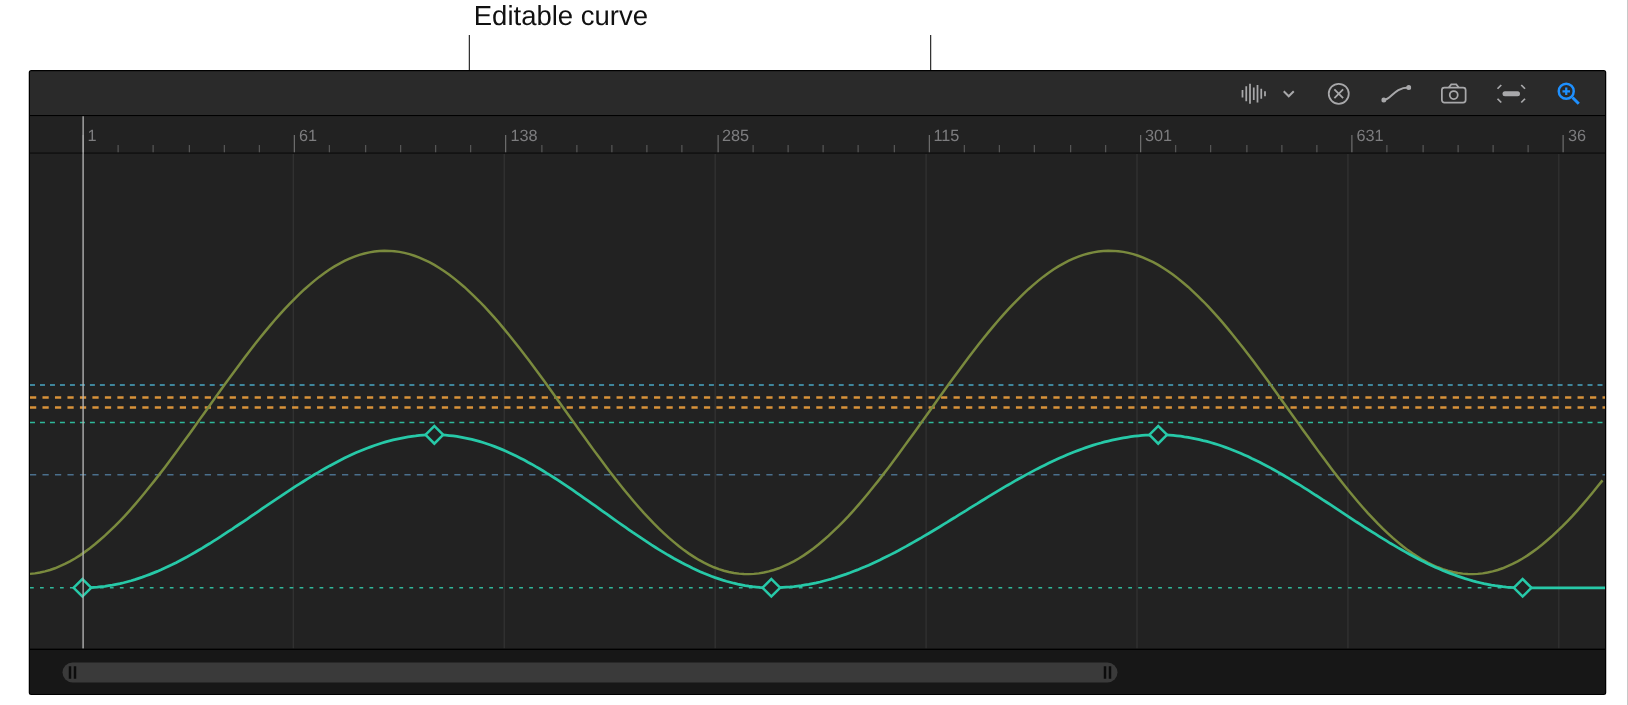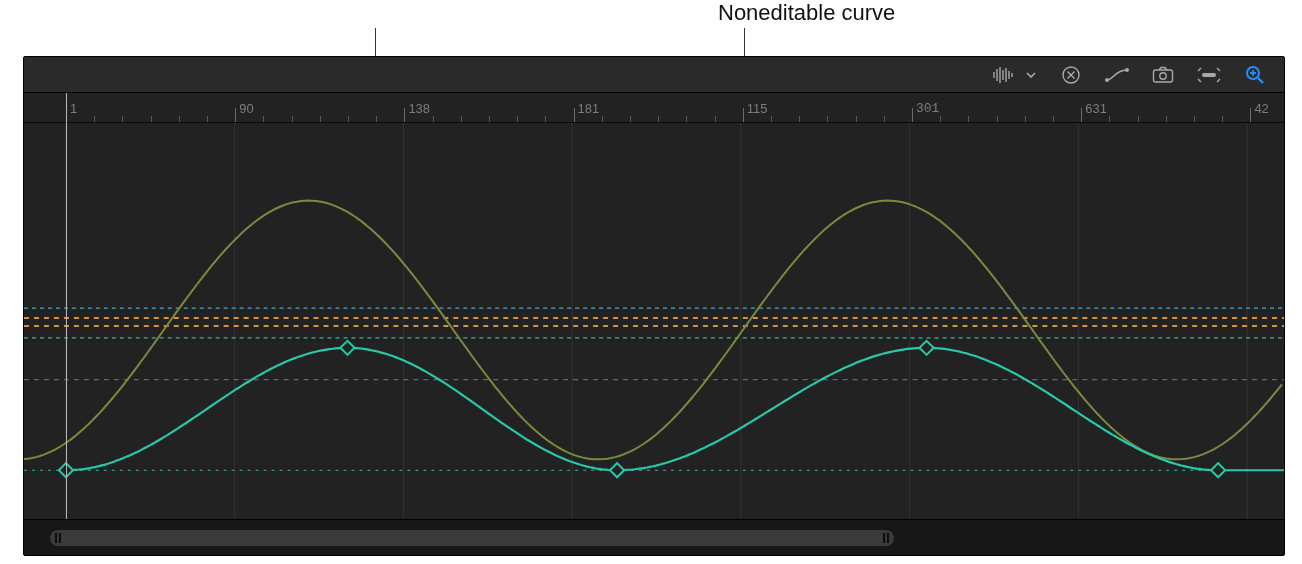--- a/index.html
+++ b/index.html
@@ -138,21 +138,21 @@
     width: 1px;
     background: #b9b9b9;
     top: 36px;
     bottom: 36px;
   }
 </style>
 </head>
 <body>
 
 <div class="callouts">
-  <div class="callout-label" style="left:718px">Noneditable curve</div>
+  <div class="callout-label" style="left:379px">Editable curve</div>
 </div>
 <div class="callout-line" style="left:375px; top:28px; height:295px;"></div>
 <div class="callout-line" style="left:744px; top:28px; height:145px;"></div>
 
 <div class="app-frame">
 
   <div class="toolbar">
     <div class="tool">
       <svg width="22" height="18" viewBox="0 0 22 18">
           <g stroke="#a8a8aa" stroke-width="1.4" fill="none">
@@ -213,63 +213,63 @@
 
   <div class="ruler" id="ruler">
       <div class="tick major" style="left: 42px;"></div>
       <div class="tick-label" style="left: 42px;">1</div>
       <div class="tick minor" style="left: 70.2px;"></div>
       <div class="tick minor" style="left: 98.4px;"></div>
       <div class="tick minor" style="left: 126.6px;"></div>
       <div class="tick minor" style="left: 154.8px;"></div>
       <div class="tick minor" style="left: 183px;"></div>
       <div class="tick major" style="left: 211.2px;"></div>
-      <div class="tick-label" style="left: 211.2px;">90</div>
+      <div class="tick-label" style="left: 211.2px;">61</div>
       <div class="tick minor" style="left: 239.4px;"></div>
       <div class="tick minor" style="left: 267.6px;"></div>
       <div class="tick minor" style="left: 295.8px;"></div>
       <div class="tick minor" style="left: 324px;"></div>
       <div class="tick minor" style="left: 352.2px;"></div>
       <div class="tick major" style="left: 380.4px;"></div>
       <div class="tick-label" style="left: 380.4px;">138</div>
       <div class="tick minor" style="left: 408.6px;"></div>
       <div class="tick minor" style="left: 436.8px;"></div>
       <div class="tick minor" style="left: 465px;"></div>
       <div class="tick minor" style="left: 493.2px;"></div>
       <div class="tick minor" style="left: 521.4px;"></div>
       <div class="tick major" style="left: 549.6px;"></div>
-      <div class="tick-label" style="left: 549.6px;">181</div>
+      <div class="tick-label" style="left: 549.6px;">285</div>
       <div class="tick minor" style="left: 577.8px;"></div>
       <div class="tick minor" style="left: 606px;"></div>
       <div class="tick minor" style="left: 634.2px;"></div>
       <div class="tick minor" style="left: 662.4px;"></div>
       <div class="tick minor" style="left: 690.6px;"></div>
       <div class="tick major" style="left: 718.8px;"></div>
       <div class="tick-label" style="left: 718.8px;">115</div>
       <div class="tick minor" style="left: 747px;"></div>
       <div class="tick minor" style="left: 775.2px;"></div>
       <div class="tick minor" style="left: 803.4px;"></div>
       <div class="tick minor" style="left: 831.6px;"></div>
       <div class="tick minor" style="left: 859.8px;"></div>
       <div class="tick major" style="left: 888px;"></div>
-      <div class="tick-label" style="left: 888px; font-family: Liberation Mono, monospace;">301</div>
+      <div class="tick-label" style="left: 888px;">301</div>
       <div class="tick minor" style="left: 916.2px;"></div>
       <div class="tick minor" style="left: 944.4px;"></div>
       <div class="tick minor" style="left: 972.6px;"></div>
       <div class="tick minor" style="left: 1000.8px;"></div>
       <div class="tick minor" style="left: 1029px;"></div>
       <div class="tick major" style="left: 1057.2px;"></div>
       <div class="tick-label" style="left: 1057.2px;">631</div>
       <div class="tick minor" style="left: 1085.4px;"></div>
       <div class="tick minor" style="left: 1113.6px;"></div>
       <div class="tick minor" style="left: 1141.8px;"></div>
       <div class="tick minor" style="left: 1170px;"></div>
       <div class="tick minor" style="left: 1198.2px;"></div>
       <div class="tick major" style="left: 1226.4px;"></div>
-      <div class="tick-label" style="left: 1226.4px;">42</div>
+      <div class="tick-label" style="left: 1226.4px;">36</div>
     </div>
 
   <div class="graph-area">
     <svg class="grid" id="grid-svg" viewBox="0 0 1262 398" preserveAspectRatio="none">
         <line x1="42" y1="0" x2="42" y2="398" stroke="#333" stroke-width="1"></line>
         <line x1="211" y1="0" x2="211" y2="398" stroke="#333" stroke-width="1"></line>
         <line x1="380" y1="0" x2="380" y2="398" stroke="#333" stroke-width="1"></line>
         <line x1="549" y1="0" x2="549" y2="398" stroke="#333" stroke-width="1"></line>
         <line x1="718" y1="0" x2="718" y2="398" stroke="#333" stroke-width="1"></line>
         <line x1="887" y1="0" x2="887" y2="398" stroke="#333" stroke-width="1"></line>

